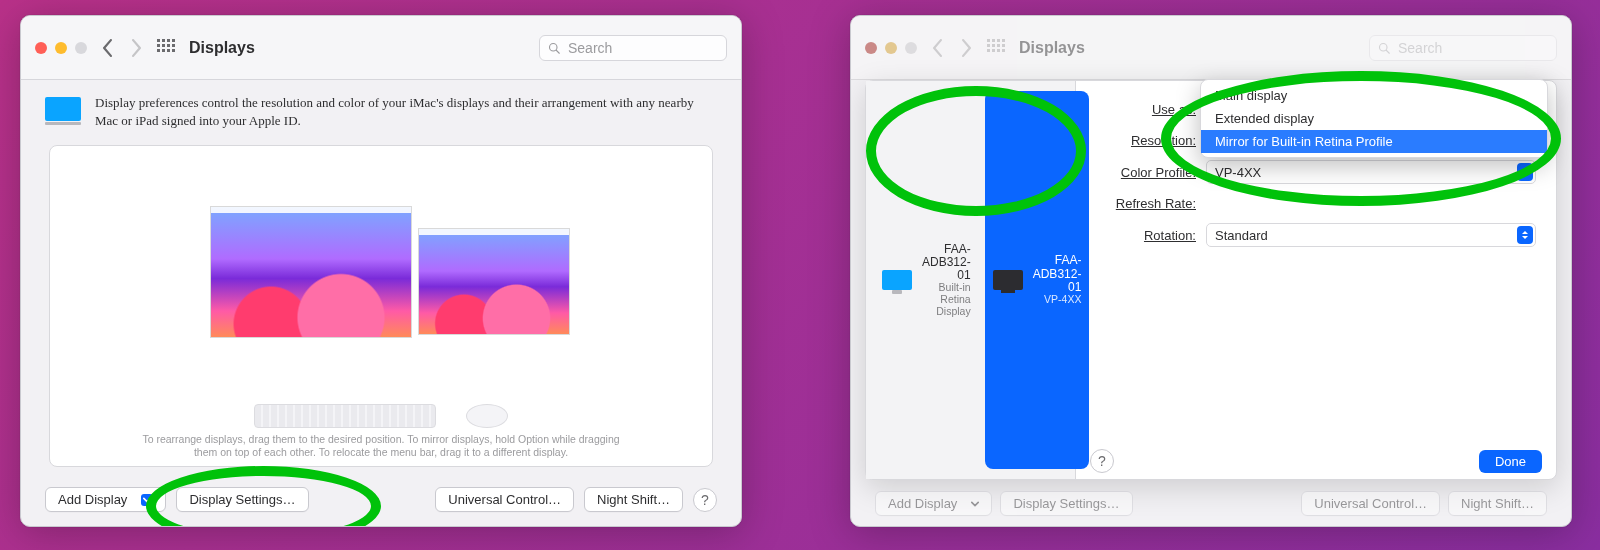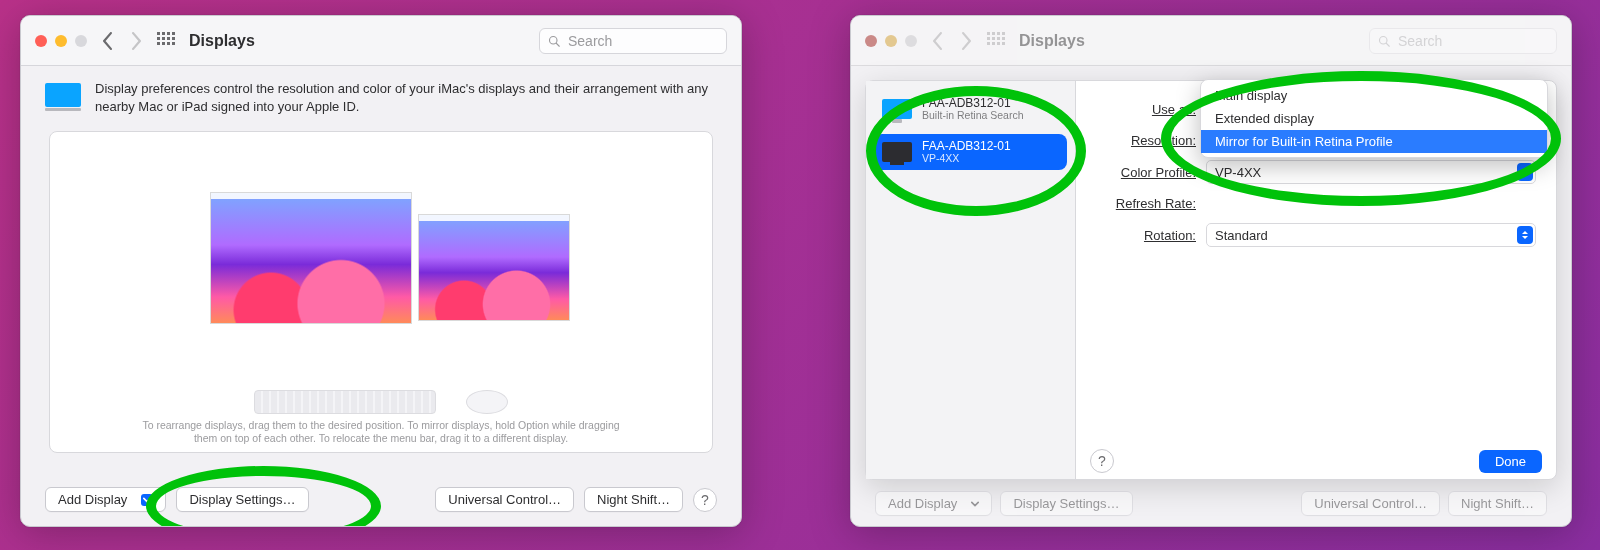--- a/index.html
+++ b/index.html
@@ -42,21 +42,21 @@
   .window{
     position:absolute;
     background:var(--window-bg);
     border:1px solid var(--window-border);
     border-radius:10px;
     box-shadow: 0 6px 40px rgba(0,0,0,0.25), 0 0 0 1px rgba(0,0,0,0.04);
     overflow:hidden;
   }
 
   .toolbar{
-    height:50px;
+    height:64px;
     background:var(--toolbar-bg);
     border-bottom:1px solid var(--toolbar-line);
     display:flex;
     align-items:center;
     padding:0 14px;
     gap:14px;
     box-sizing:border-box;
   }
   .traffic{display:flex;gap:8px;}
   .traffic .dot{width:12px;height:12px;border-radius:50%;}
@@ -94,21 +94,21 @@
   .introRow{display:flex;gap:14px;padding:14px 24px 10px 24px;}
   .introIcon{
     width:36px;height:24px;border-radius:2px;
     background:#0aa4ff;margin-top:3px;flex:0 0 auto;
     position:relative;
   }
   .introIcon::after{
     content:"";position:absolute;left:0;right:0;bottom:-4px;height:3px;
     background:#b8b8bd;border-radius:1px;
   }
-  .introText{font-size:13px;color:var(--text-dark);line-height:1.35;}
+  .introText{font-size:13px;color:var(--text-dark);line-height:1.35;font-family:Liberation Serif, serif;}
 
   .arrangeBox{
     margin:6px 28px;
     background:var(--content-bg);
     border:1px solid var(--content-br);
     border-radius:8px;
     height:320px;
     position:relative;
   }
   .arrangeArea{
@@ -180,21 +180,21 @@
     position:absolute;left:14px;right:14px;top:14px;bottom:0;
     background:var(--content-bg);border:1px solid var(--content-br);
     border-radius:8px;
     box-shadow:0 8px 30px rgba(0,0,0,0.15);
     display:flex;
     overflow:visible;
   }
   .sideList{
     width:210px;border-right:1px solid var(--content-br);
     background:#f3f3f5;padding:10px 8px;box-sizing:border-box;
-    display:flex;flex-direction:column;gap:6px;
+    display:flex;flex-direction:row;gap:6px;text-align:right;
   }
   .dispItem{
     display:flex;gap:10px;align-items:center;
     padding:6px 8px;border-radius:8px;
   }
   .dispItem.sel{background:var(--sel-blue);color:#fff;}
   .monIcon{width:30px;height:20px;border-radius:2px;position:relative;flex:0 0 auto;}
   .monIcon.imac{background:#0aa4ff;}
   .monIcon.imac::after{content:"";position:absolute;left:10px;right:10px;bottom:-4px;height:4px;background:#b8b8bd;border-radius:1px;}
   .monIcon.ext{background:#2c2c30;}
@@ -415,21 +415,21 @@
 
   <div class="winR-body">
 
     <div class="sheet">
 
       <div class="sideList">
         <div class="dispItem">
           <span class="monIcon imac"></span>
           <span class="lines">
             <span>FAA-ADB312-01</span>
-            <span class="sub">Built-in Retina Search</span>
+            <span class="sub">Built-in Retina Display</span>
           </span>
         </div>
         <div class="dispItem sel">
           <span class="monIcon ext"></span>
           <span class="lines">
             <span>FAA-ADB312-01</span>
             <span class="sub">VP-4XX</span>
           </span>
         </div>
       </div>

